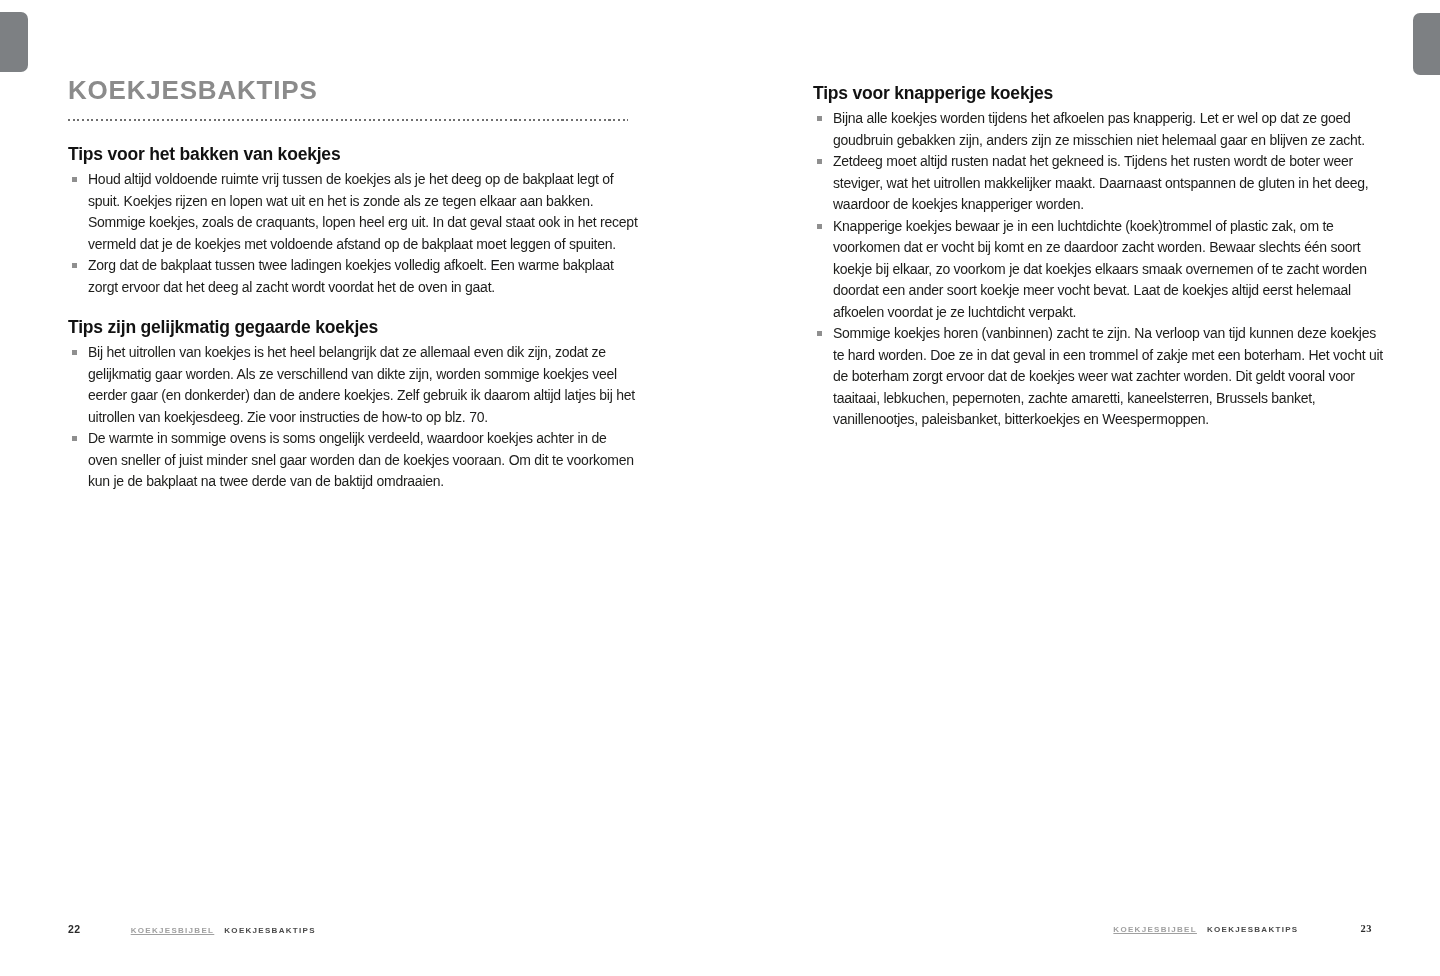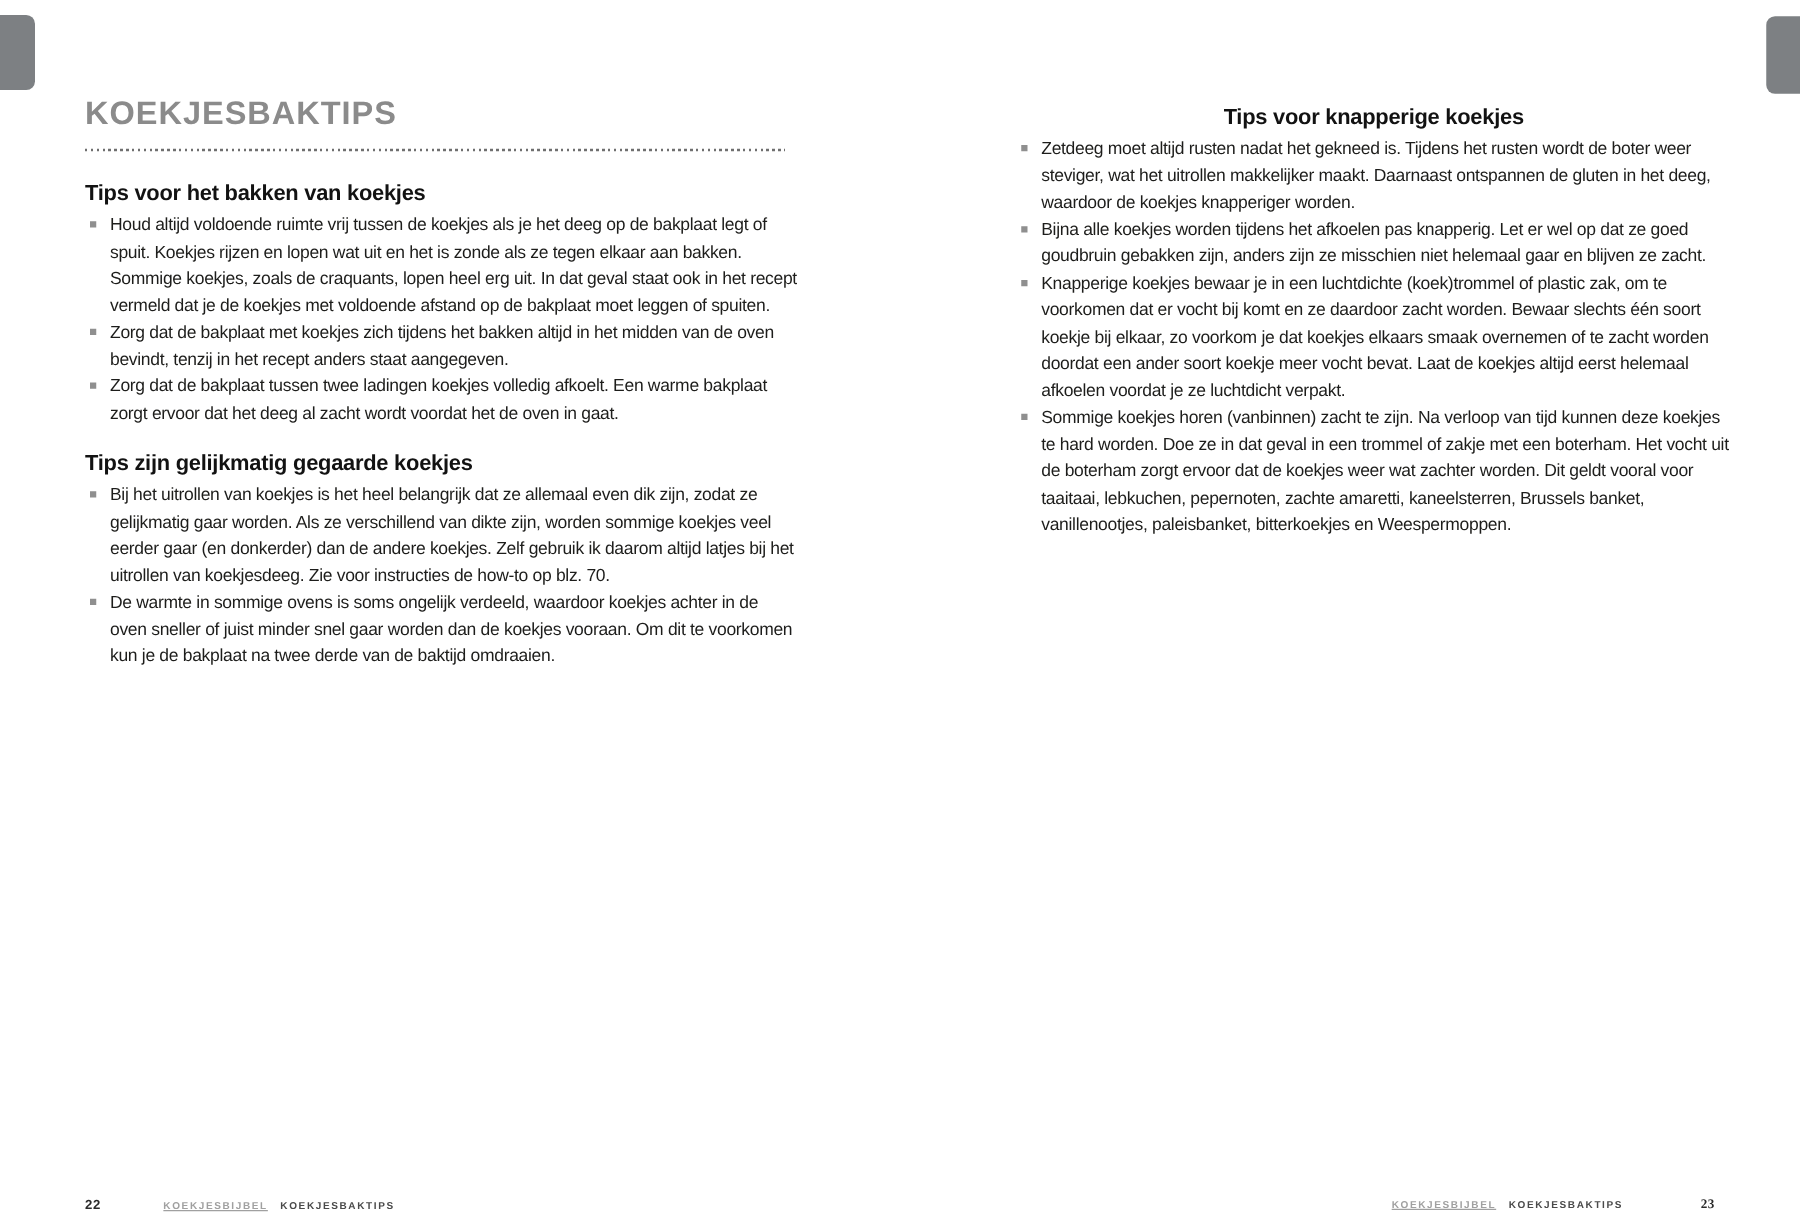--- a/index.html
+++ b/index.html
@@ -50,42 +50,42 @@
 
   .section-heading {
     margin:18px 0 4px 0;
     font-size:17.5px;
     font-weight:bold;
     line-height:22px;
     letter-spacing:-0.2px;
     color:#121212;
   }
   .col-left .section.first .section-heading { margin-top:22px; }
-  .col-right .section.first .section-heading { margin-top:0;text-align:center; }
+  .col-right .section.first .section-heading { margin-top:0; }
 
   ul.bullet-list { list-style:none; margin:0; padding:0; }
   li.bullet {
     position:relative;
     padding-left:20px;
     font-size:14px;
     line-height:21.5px;
     letter-spacing:-0.25px;
     color:#1d1d1b;
     text-align:left;
   }
   .marker {
     position:absolute;
     left:4px; top:8px;
     width:5px; height:5px;
     background:#8f8f8f;
   }
 
   .footer {
     position:absolute;
-    top:958px;
+    top:923px;
     display:flex;
     align-items:baseline;
     font-size:8px;
     font-weight:bold;
     letter-spacing:1.3px;
   }
   .footer-left  { left:68px; }
   .footer-right { right:68px; }
   .page-num {
     font-size:10.5px;
@@ -111,21 +111,20 @@
 
   <div class="section first">
     <h2 class="section-heading">Tips voor het bakken van koekjes</h2>
     <ul class="bullet-list">
       <li class="bullet">
         <span class="marker"></span>
         <span>Houd altijd voldoende ruimte vrij tussen de koekjes als je het deeg op de bakplaat legt of spuit. Koekjes rijzen en lopen wat uit en het is zonde als ze tegen elkaar aan bakken. Sommige koekjes, zoals de craquants, lopen heel erg uit. In dat geval staat ook in het recept vermeld dat je de koekjes met voldoende afstand op de bakplaat moet leggen of spuiten.</span>
       </li>
       <li class="bullet">
         <span class="marker"></span>
-        <span>Zorg dat de bakplaat met koekjes zich tijdens het bakken altijd in het midden van de oven bevindt, tenzij in het recept anders staat aangegeven.</span>
       </li>
       <li class="bullet">
         <span class="marker"></span>
         <span>Zorg dat de bakplaat tussen twee ladingen koekjes volledig afkoelt. Een warme bakplaat zorgt ervoor dat het deeg al zacht wordt voordat het de oven in gaat.</span>
       </li>
     </ul>
   </div>
 
   <div class="section">
     <h2 class="section-heading">Tips zijn gelijkmatig gegaarde koekjes</h2>
@@ -141,25 +140,25 @@
     </ul>
   </div>
 </div>
 
 <div class="col-right">
   <div class="section first">
     <h2 class="section-heading">Tips voor knapperige koekjes</h2>
     <ul class="bullet-list">
       <li class="bullet">
         <span class="marker"></span>
-        <span>Zetdeeg moet altijd rusten nadat het gekneed is. Tijdens het rusten wordt de boter weer steviger, wat het uitrollen makkelijker maakt. Daarnaast ontspannen de gluten in het deeg, waardoor de koekjes knapperiger worden.</span>
+        <span>Bijna alle koekjes worden tijdens het afkoelen pas knapperig. Let er wel op dat ze goed goudbruin gebakken zijn, anders zijn ze misschien niet helemaal gaar en blijven ze zacht.</span>
       </li>
       <li class="bullet">
         <span class="marker"></span>
-        <span>Bijna alle koekjes worden tijdens het afkoelen pas knapperig. Let er wel op dat ze goed goudbruin gebakken zijn, anders zijn ze misschien niet helemaal gaar en blijven ze zacht.</span>
+        <span>Zetdeeg moet altijd rusten nadat het gekneed is. Tijdens het rusten wordt de boter weer steviger, wat het uitrollen makkelijker maakt. Daarnaast ontspannen de gluten in het deeg, waardoor de koekjes knapperiger worden.</span>
       </li>
     </ul>
   </div>
 
   <div class="section">
     <ul class="bullet-list">
       <li class="bullet">
         <span class="marker"></span>
         <span>Knapperige koekjes bewaar je in een luchtdichte (koek)trommel of plastic zak, om te voorkomen dat er vocht bij komt en ze daardoor zacht worden. Bewaar slechts één soort koekje bij elkaar, zo voorkom je dat koekjes elkaars smaak overnemen of te zacht worden doordat een ander soort koekje meer vocht bevat. Laat de koekjes altijd eerst helemaal afkoelen voordat je ze luchtdicht verpakt.</span>
       </li>

